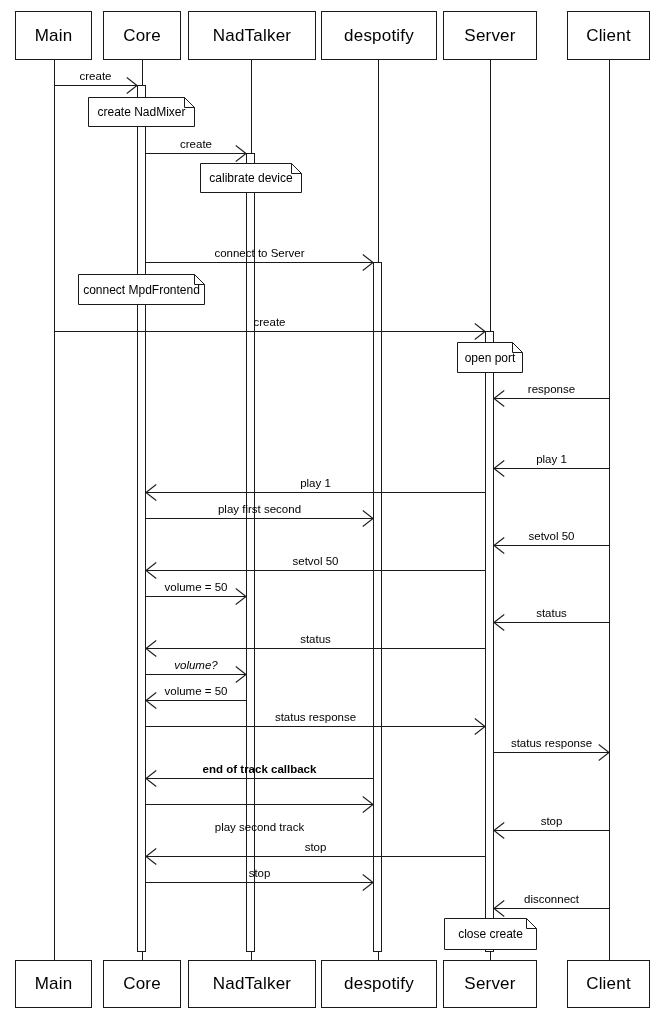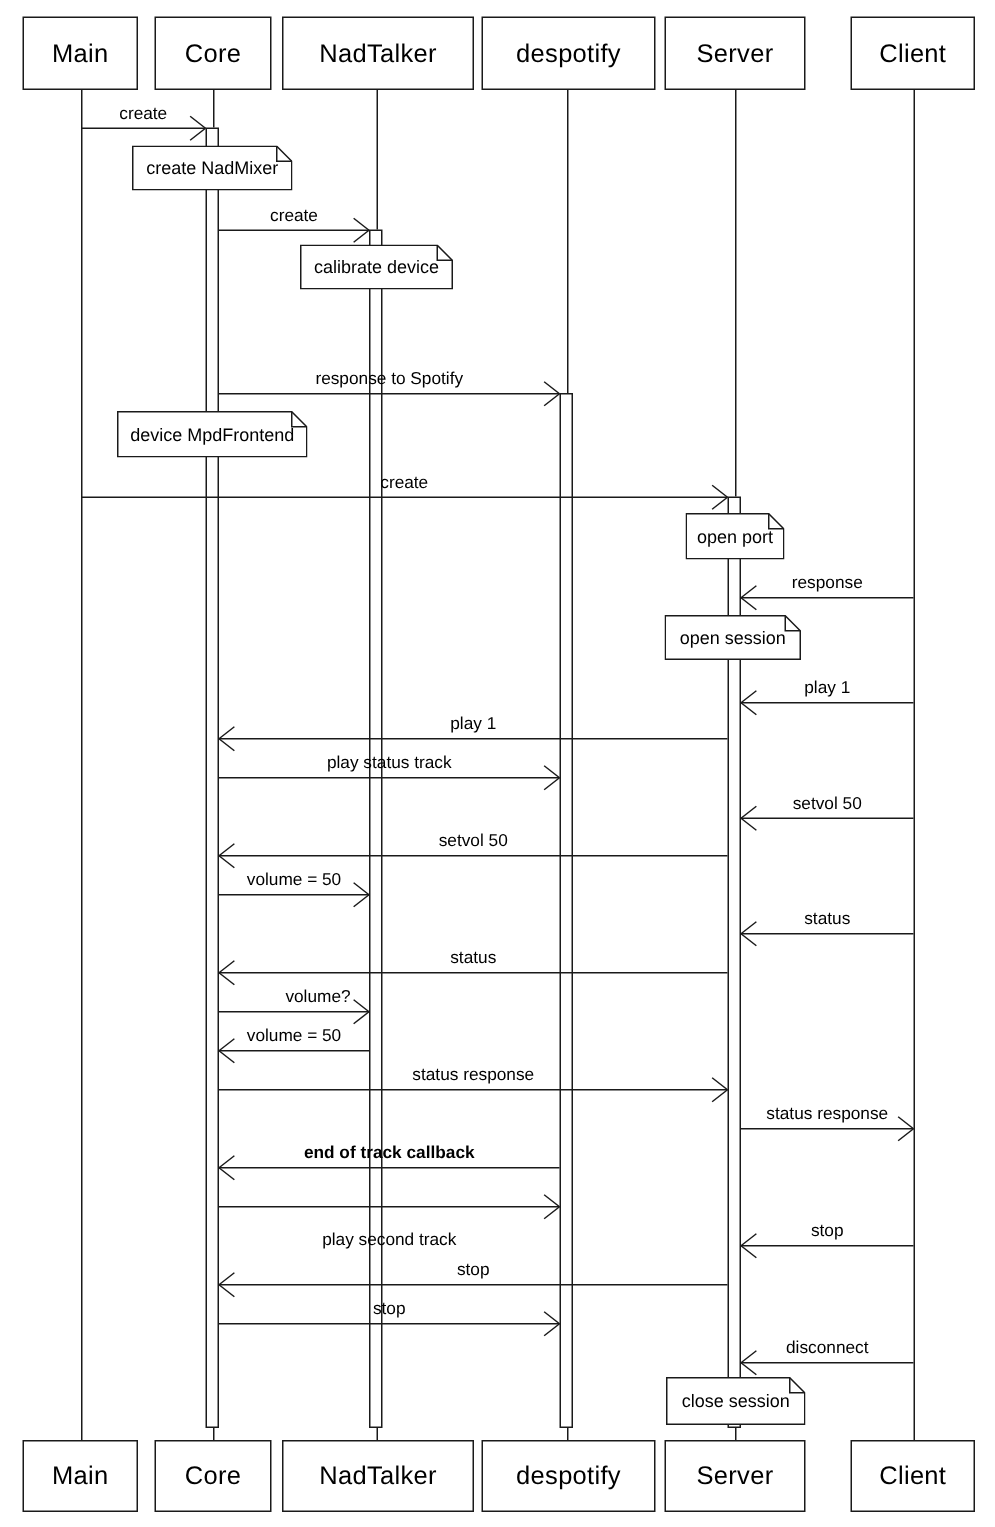--- a/index.html
+++ b/index.html
@@ -44,41 +44,41 @@
     <div class="act" style="left: 485px; top: 331px; height: 621px;"></div>
     <div class="hline" style="left: 54px; top: 85px; width: 83px;"></div>
     <div class="mlabel" style="left: 95.5px; top: 69px;">create</div>
     <div class="stroke" style="left: 124px; top: 85px; transform-origin: 100% 50%; transform: rotate(38deg);"></div>
     <div class="stroke" style="left: 124px; top: 85px; transform-origin: 100% 50%; transform: rotate(-38deg);"></div>
     <div class="hline" style="left: 146px; top: 153px; width: 100px;"></div>
     <div class="mlabel" style="left: 196px; top: 137px;">create</div>
     <div class="stroke" style="left: 233px; top: 153px; transform-origin: 100% 50%; transform: rotate(38deg);"></div>
     <div class="stroke" style="left: 233px; top: 153px; transform-origin: 100% 50%; transform: rotate(-38deg);"></div>
     <div class="hline" style="left: 146px; top: 262px; width: 227px;"></div>
-    <div class="mlabel" style="left: 259.5px; top: 246px;">response to Spotify</div>
+    <div class="mlabel" style="left: 259.5px; top: 246px;">connect to Server</div>
     <div class="stroke" style="left: 360px; top: 262px; transform-origin: 100% 50%; transform: rotate(38deg);"></div>
     <div class="stroke" style="left: 360px; top: 262px; transform-origin: 100% 50%; transform: rotate(-38deg);"></div>
     <div class="hline" style="left: 54px; top: 331px; width: 431px;"></div>
     <div class="mlabel" style="left: 269.5px; top: 315px;">create</div>
     <div class="stroke" style="left: 472px; top: 331px; transform-origin: 100% 50%; transform: rotate(38deg);"></div>
     <div class="stroke" style="left: 472px; top: 331px; transform-origin: 100% 50%; transform: rotate(-38deg);"></div>
     <div class="hline" style="left: 494px; top: 398px; width: 115px;"></div>
     <div class="mlabel" style="left: 551.5px; top: 382px;">response</div>
     <div class="stroke" style="left: 494px; top: 398px; transform-origin: 0px 50%; transform: rotate(38deg);"></div>
     <div class="stroke" style="left: 494px; top: 398px; transform-origin: 0px 50%; transform: rotate(-38deg);"></div>
     <div class="hline" style="left: 494px; top: 468px; width: 115px;"></div>
     <div class="mlabel" style="left: 551.5px; top: 452px;">play 1</div>
     <div class="stroke" style="left: 494px; top: 468px; transform-origin: 0px 50%; transform: rotate(38deg);"></div>
     <div class="stroke" style="left: 494px; top: 468px; transform-origin: 0px 50%; transform: rotate(-38deg);"></div>
     <div class="hline" style="left: 146px; top: 492px; width: 339px;"></div>
     <div class="mlabel" style="left: 315.5px; top: 476px;">play 1</div>
     <div class="stroke" style="left: 146px; top: 492px; transform-origin: 0px 50%; transform: rotate(38deg);"></div>
     <div class="stroke" style="left: 146px; top: 492px; transform-origin: 0px 50%; transform: rotate(-38deg);"></div>
     <div class="hline" style="left: 146px; top: 518px; width: 227px;"></div>
-    <div class="mlabel" style="left: 259.5px; top: 502px;">play status track</div>
+    <div class="mlabel" style="left: 259.5px; top: 502px;">play first second</div>
     <div class="stroke" style="left: 360px; top: 518px; transform-origin: 100% 50%; transform: rotate(38deg);"></div>
     <div class="stroke" style="left: 360px; top: 518px; transform-origin: 100% 50%; transform: rotate(-38deg);"></div>
     <div class="hline" style="left: 494px; top: 545px; width: 115px;"></div>
     <div class="mlabel" style="left: 551.5px; top: 529px;">setvol 50</div>
     <div class="stroke" style="left: 494px; top: 545px; transform-origin: 0px 50%; transform: rotate(38deg);"></div>
     <div class="stroke" style="left: 494px; top: 545px; transform-origin: 0px 50%; transform: rotate(-38deg);"></div>
     <div class="hline" style="left: 146px; top: 570px; width: 339px;"></div>
     <div class="mlabel" style="left: 315.5px; top: 554px;">setvol 50</div>
     <div class="stroke" style="left: 146px; top: 570px; transform-origin: 0px 50%; transform: rotate(38deg);"></div>
     <div class="stroke" style="left: 146px; top: 570px; transform-origin: 0px 50%; transform: rotate(-38deg);"></div>
@@ -88,21 +88,21 @@
     <div class="stroke" style="left: 233px; top: 596px; transform-origin: 100% 50%; transform: rotate(-38deg);"></div>
     <div class="hline" style="left: 494px; top: 622px; width: 115px;"></div>
     <div class="mlabel" style="left: 551.5px; top: 606px;">status</div>
     <div class="stroke" style="left: 494px; top: 622px; transform-origin: 0px 50%; transform: rotate(38deg);"></div>
     <div class="stroke" style="left: 494px; top: 622px; transform-origin: 0px 50%; transform: rotate(-38deg);"></div>
     <div class="hline" style="left: 146px; top: 648px; width: 339px;"></div>
     <div class="mlabel" style="left: 315.5px; top: 632px;">status</div>
     <div class="stroke" style="left: 146px; top: 648px; transform-origin: 0px 50%; transform: rotate(38deg);"></div>
     <div class="stroke" style="left: 146px; top: 648px; transform-origin: 0px 50%; transform: rotate(-38deg);"></div>
     <div class="hline" style="left: 146px; top: 674px; width: 100px;"></div>
-    <div class="mlabel" style="left: 212px; top: 658px;">volume?</div>
+    <div class="mlabel" style="left: 196px; top: 658px; font-style: italic;">volume?</div>
     <div class="stroke" style="left: 233px; top: 674px; transform-origin: 100% 50%; transform: rotate(38deg);"></div>
     <div class="stroke" style="left: 233px; top: 674px; transform-origin: 100% 50%; transform: rotate(-38deg);"></div>
     <div class="hline" style="left: 146px; top: 700px; width: 100px;"></div>
     <div class="mlabel" style="left: 196px; top: 684px;">volume = 50</div>
     <div class="stroke" style="left: 146px; top: 700px; transform-origin: 0px 50%; transform: rotate(38deg);"></div>
     <div class="stroke" style="left: 146px; top: 700px; transform-origin: 0px 50%; transform: rotate(-38deg);"></div>
     <div class="hline" style="left: 146px; top: 726px; width: 339px;"></div>
     <div class="mlabel" style="left: 315.5px; top: 710px;">status response</div>
     <div class="stroke" style="left: 472px; top: 726px; transform-origin: 100% 50%; transform: rotate(38deg);"></div>
     <div class="stroke" style="left: 472px; top: 726px; transform-origin: 100% 50%; transform: rotate(-38deg);"></div>
@@ -182,36 +182,29 @@
         <path d="M0.5 0.5 L91.5 0.5 L101.5 10.5 L101.5 29.5 L0.5 29.5 Z" fill="#ffffff" stroke="#1a1a1a" stroke-width="1"></path>
         <path d="M91.5 0.5 L91.5 10.5 L101.5 10.5" fill="none" stroke="#1a1a1a" stroke-width="1"></path>
       </svg>
       <div class="ntext">calibrate device</div>
     </div>
     <div class="note" style="left: 78px; top: 274px; width: 127px; height: 31px;">
       <svg width="127" height="31">
         <path d="M0.5 0.5 L116.5 0.5 L126.5 10.5 L126.5 30.5 L0.5 30.5 Z" fill="#ffffff" stroke="#1a1a1a" stroke-width="1"></path>
         <path d="M116.5 0.5 L116.5 10.5 L126.5 10.5" fill="none" stroke="#1a1a1a" stroke-width="1"></path>
       </svg>
-      <div class="ntext">device MpdFrontend</div>
+      <div class="ntext">connect MpdFrontend</div>
     </div>
     <div class="note" style="left: 457px; top: 342px; width: 66px; height: 31px;">
       <svg width="66" height="31">
         <path d="M0.5 0.5 L55.5 0.5 L65.5 10.5 L65.5 30.5 L0.5 30.5 Z" fill="#ffffff" stroke="#1a1a1a" stroke-width="1"></path>
         <path d="M55.5 0.5 L55.5 10.5 L65.5 10.5" fill="none" stroke="#1a1a1a" stroke-width="1"></path>
       </svg>
       <div class="ntext">open port</div>
     </div>
-    <div class="note" style="left: 443px; top: 410px; width: 91px; height: 30px;">
-      <svg width="91" height="30">
-        <path d="M0.5 0.5 L80.5 0.5 L90.5 10.5 L90.5 29.5 L0.5 29.5 Z" fill="#ffffff" stroke="#1a1a1a" stroke-width="1"></path>
-        <path d="M80.5 0.5 L80.5 10.5 L90.5 10.5" fill="none" stroke="#1a1a1a" stroke-width="1"></path>
-      </svg>
-      <div class="ntext">open session</div>
-    </div>
     <div class="note" style="left: 444px; top: 918px; width: 93px; height: 32px;">
       <svg width="93" height="32">
         <path d="M0.5 0.5 L82.5 0.5 L92.5 10.5 L92.5 31.5 L0.5 31.5 Z" fill="#ffffff" stroke="#1a1a1a" stroke-width="1"></path>
         <path d="M82.5 0.5 L82.5 10.5 L92.5 10.5" fill="none" stroke="#1a1a1a" stroke-width="1"></path>
       </svg>
-      <div class="ntext">close session</div>
+      <div class="ntext">close create</div>
     </div>
   </div>
 
 </body></html>

